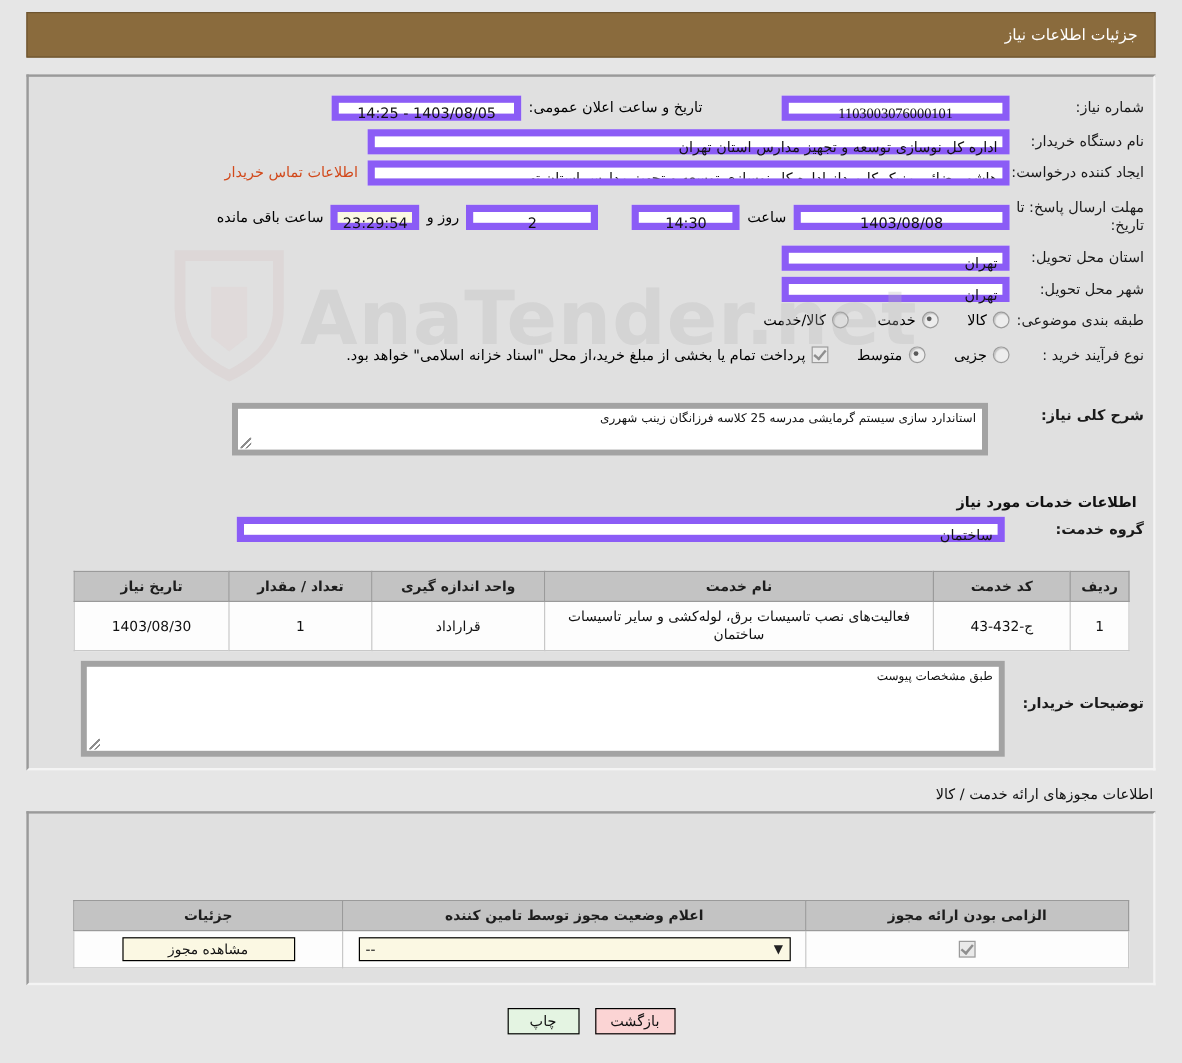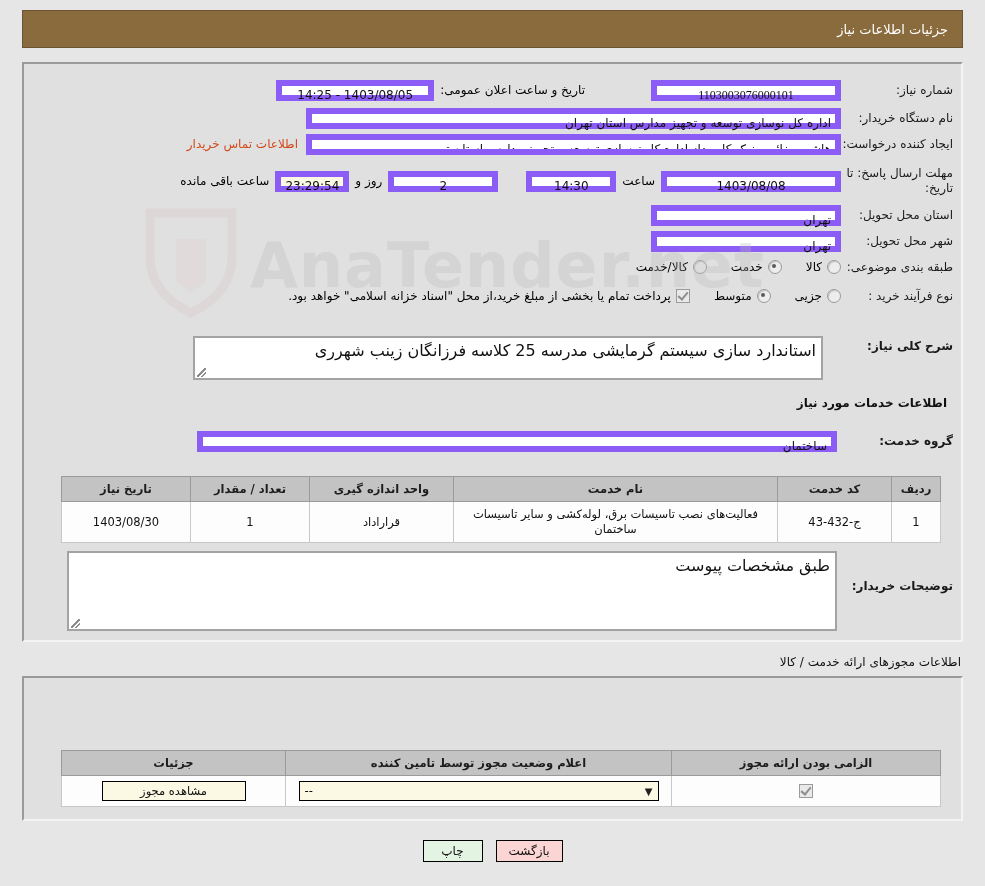--- a/index.html
+++ b/index.html
@@ -62,22 +62,22 @@
     display:inline-block;position:relative;vertical-align:middle;
   }
   .chk.on::after{
     content:"";position:absolute;left:3px;top:0px;width:4px;height:8px;
     border:solid #8e8e8e;border-width:0 2px 2px 0;transform:rotate(40deg);
   }
   .ropt{display:flex;align-items:center;gap:5px;margin-left:24px;}
   .ropt span{font-size:12px;}
   
   .ta{
-    background:#fff;border:2px solid #a3a3a3;box-sizing:border-box;
-    font-size:16px;padding:3px 5px;color:#111;position:relative;
+    background:#fff;border:5px solid #a3a3a3;box-sizing:border-box;
+    font-size:10px;padding:3px 5px;color:#111;position:relative;
     text-align:right;
   }
   .ta::after{
     content:"";position:absolute;left:2px;bottom:1px;width:9px;height:9px;
     background:
       linear-gradient(135deg,transparent 44%,#8d8d8d 44%,#8d8d8d 56%,transparent 56%),
       linear-gradient(135deg,transparent 70%,#8d8d8d 70%,#8d8d8d 82%,transparent 82%);
   }
   .section-title{font-size:12px;font-weight:bold;color:#111;}
   
@@ -211,21 +211,21 @@
       <span class="chk on"></span>
       <span>پرداخت تمام یا بخشی از مبلغ خرید،از محل "اسناد خزانه اسلامی" خواهد بود.</span>
     </div>
   </div>
 
   <div style="position:absolute;right:0;top:272px;width:941px;height:48px;display:flex;align-items:flex-start;">
     <div class="lbl" style="width:138px;padding-right:8px;box-sizing:border-box;font-weight:bold;padding-top:3px;">شرح کلی نیاز:</div>
     <div class="ta" style="width:630px;height:44px;">استاندارد سازی سیستم گرمایشی مدرسه 25 کلاسه فرزانگان زینب شهرری</div>
   </div>
 
-  <div class="section-title" style="position:absolute;right:14px;top:332px;">اطلاعات خدمات مورد نیاز</div>
+  <div class="section-title" style="position:absolute;right:14px;top:348px;">اطلاعات خدمات مورد نیاز</div>
 
   <div class="row" style="position:absolute;right:0;top:365px;width:941px;height:24px;">
     <div class="lbl" style="width:124px;padding-right:8px;box-sizing:border-box;font-weight:bold;">گروه خدمت:</div>
     <div class="fld right" style="width:640px;">ساختمان</div>
   </div>
 
   <table class="grid" style="position:absolute;right:20px;top:412px;width:880px;">
     <thead>
       <tr>
         <th style="width:40px;">ردیف</th>

